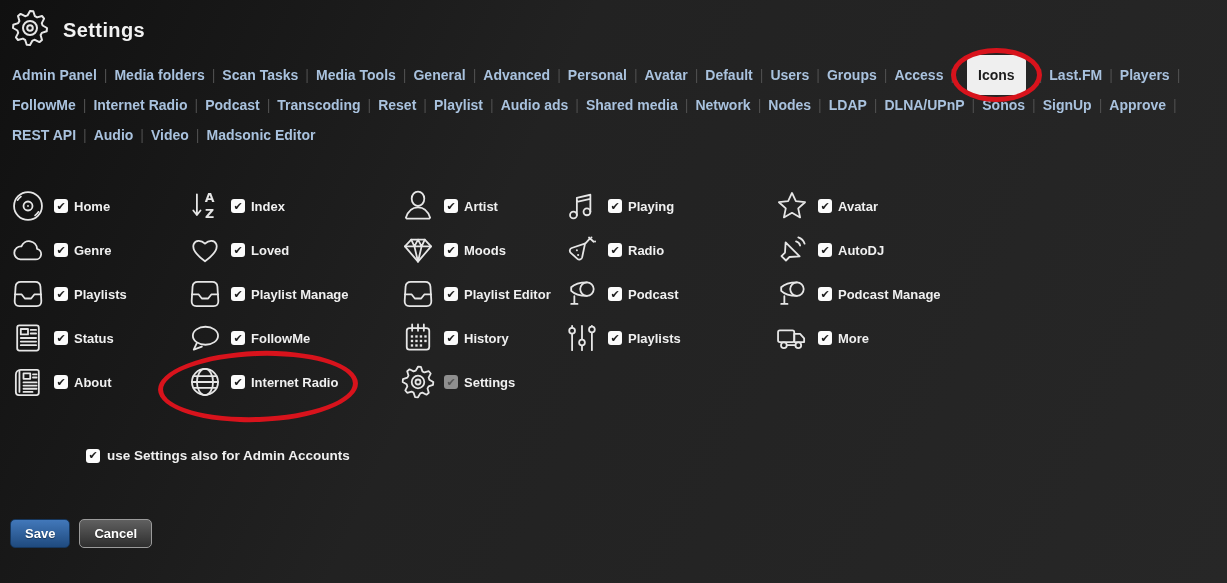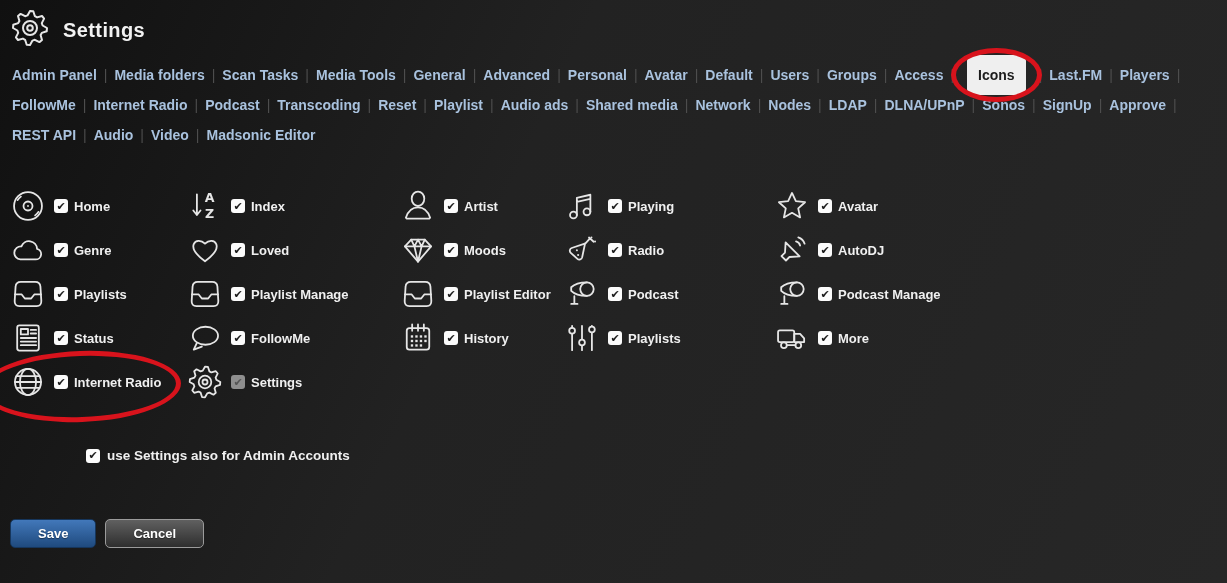--- a/index.html
+++ b/index.html
@@ -29,21 +29,21 @@
   }
   .checkbox.checked::after{content:"✔";}
   .checkbox.disabled{background:#8f8f8f;color:#555555;}
   .cell-label{font-size:13px;font-weight:bold;color:#f0f0f0;}
 
   .admin-row{display:flex;align-items:center;gap:7px;margin:44px 0 0 78px;padding-left:8px;}
   .admin-label{font-size:13.5px;font-weight:bold;color:#f0f0f0;}
 
   .actions{display:flex;gap:9px;margin:56px 0 0 10px;}
   .btn{font-family:inherit;font-size:13px;font-weight:bold;color:#ffffff;
-    padding:6px 27px;border-radius:5px;cursor:pointer;text-shadow:0 1px 1px rgba(0,0,0,.4);}
+    padding:6px 14px;border-radius:5px;cursor:pointer;text-shadow:0 1px 1px rgba(0,0,0,.4);}
   .btn-save{background:linear-gradient(#4278ba,#1f4a7e);border:1px solid #16365c;}
   .btn-cancel{background:linear-gradient(#606060,#2e2e2e);border:1px solid #9b9b9b;}
 
   .red-ring{position:absolute;border:5px solid #d8131c;border-radius:50%;pointer-events:none;z-index:3;}
   .ring-tab{left:-16px;right:-16px;top:-12px;bottom:-12px;}
   .ring-cell{left:-27px;top:-9px;width:190px;height:61px;transform:rotate(-2deg);}
 </style>
 </head>
 <body>
 
@@ -288,20 +288,32 @@
           <circle cx="27" cy="28" r="3.2" fill="#1e1e1e"></circle>
           <path d="M14.2 28h9.6"></path>
         </svg>
       </span>
       <span class="checkbox checked"></span>
       <span class="cell-label">More</span>
     </div>
     <div class="cell">
       <span class="cell-icon">
         <svg viewBox="0 0 40 40" width="36" height="36" fill="none" stroke="#e6e6e6" stroke-width="2" stroke-linecap="round" stroke-linejoin="round">
+          <path d="M12 6.5h18a2 2 0 0 1 2 2v23.5a2.5 2.5 0 0 1-2.5 2.5H10A3.5 3.5 0 0 1 6.5 31V12c0-3 2-5.5 5.5-5.5z"></path>
+          <path d="M10.5 7.5v23.5"></path>
+          <rect x="15" y="10.5" width="7.5" height="6"></rect>
+          <path d="M25.5 11.5h4M25.5 15h4M15 20.5h14.5M15 24h14.5M15 27.5h14.5M15 31h10"></path>
+        </svg>
+      </span>
+      <span class="checkbox checked"></span>
+      <span class="cell-label">About</span>
+    </div>
+    <div class="cell">
+      <span class="cell-icon">
+        <svg viewBox="0 0 40 40" width="36" height="36" fill="none" stroke="#e6e6e6" stroke-width="2" stroke-linecap="round" stroke-linejoin="round">
           <circle cx="20" cy="20" r="14.5"></circle>
           <path d="M20 5.5a9 14.5 0 0 0 0 29M20 5.5a9 14.5 0 0 1 0 29M7 13.5h26M5.5 20h29M7 26.5h26"></path>
         </svg>
       </span>
       <span class="checkbox checked"></span>
       <span class="cell-label">Internet Radio</span>
       <span class="red-ring ring-cell"></span>
     </div>
     <div class="cell">
       <span class="cell-icon">

